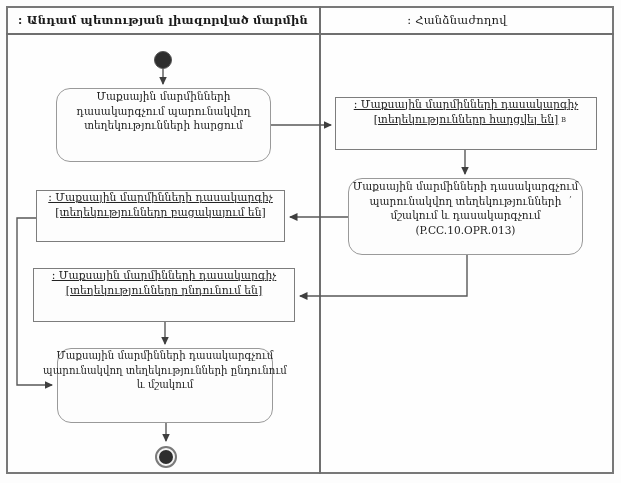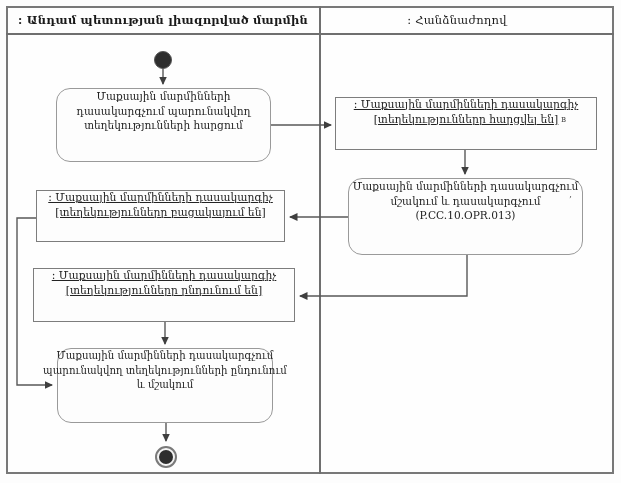--- a/index.html
+++ b/index.html
@@ -159,20 +159,21 @@
   </div>
 
   <div class="node object" id="node-r1">
     <span class="ln">: Մաքսային մարմինների դասակարգիչ</span>
     <span class="ln">[տեղեկությունները հարցվել են]</span>
     <span class="corner-mark">в</span>
   </div>
 
   <div class="node action" id="node-r2">
     <span class="ln">Մաքսային մարմինների դասակարգչում</span>
+    <span class="ln">պարունակվող տեղեկությունների</span>
     <span class="ln">մշակում և դասակարգչում</span>
     <span class="ln">(P.CC.10.OPR.013)</span>
     <span class="corner-mark">,</span>
   </div>
 
   <div class="node object" id="node-o2">
     <span class="ln">: Մաքսային մարմինների դասակարգիչ</span>
     <span class="ln">[տեղեկությունները բացակայում են]</span>
   </div>
 

